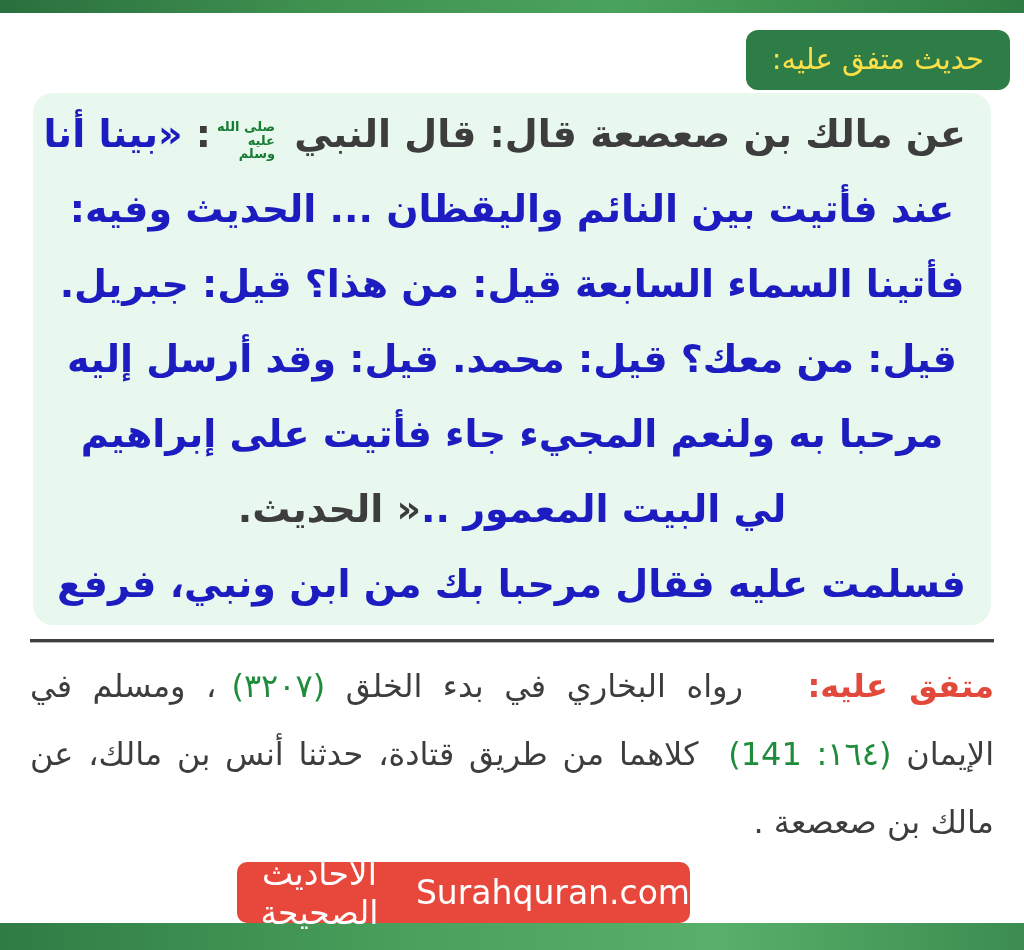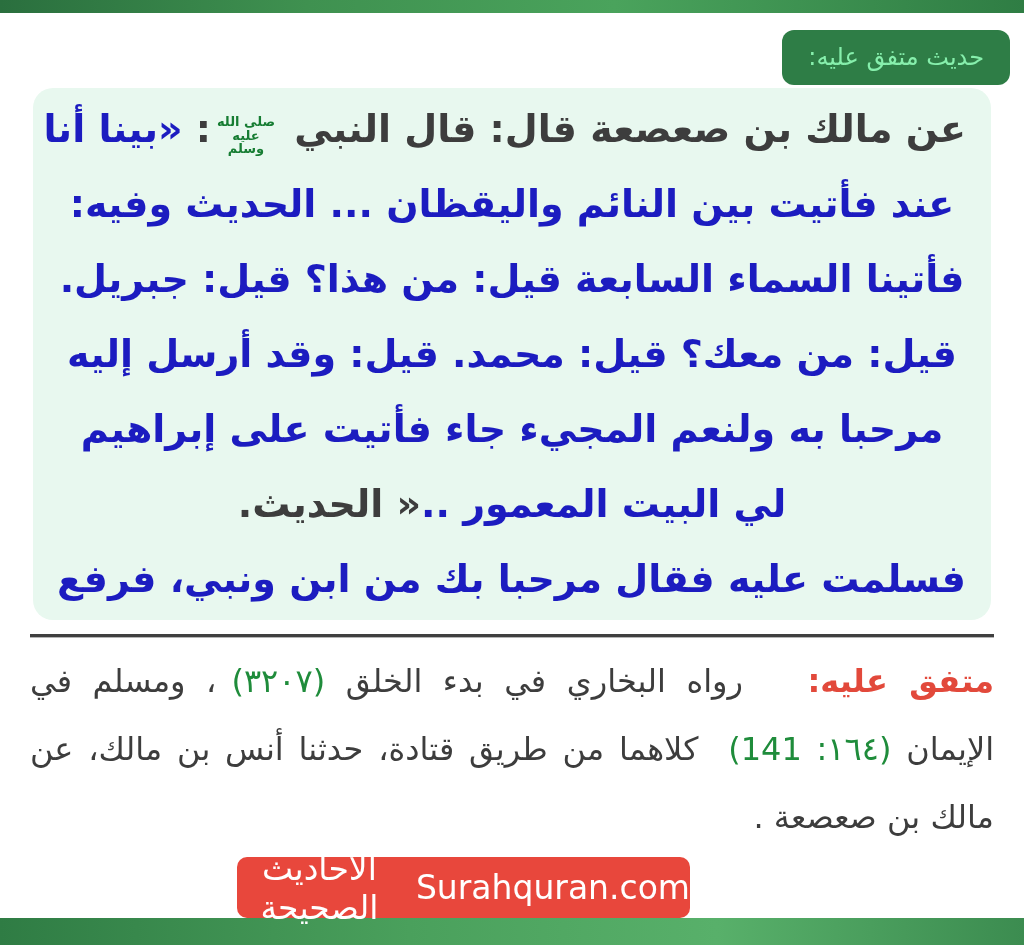--- a/index.html
+++ b/index.html
@@ -6,38 +6,38 @@
   html,body { width:1024px; height:950px; background:#ffffff;
               font-family:"DejaVu Sans", sans-serif; overflow:hidden; }
 
   .topbar {
     height:13px;
     background:linear-gradient(90deg,#2a6f3e 0%,#3f9150 30%,#4aa35c 60%,#2f7d44 100%);
   }
 
   .header-row { display:flex; justify-content:flex-end; margin:17px 14px 3px 0; }
   .header-label {
-    direction:rtl; background:var(--accent-green,#2e7d46); color:#86efac;
-    font-size:24px; line-height:1; padding:15px 26px 16px; border-radius:12px;
+    direction:rtl; background:var(--accent-green,#2e7d46); color:#fde047;
+    font-size:29px; line-height:1; padding:15px 26px 16px; border-radius:12px;
   }
 
   .hadith-box {
     margin:0 33px; background:var(--box-bg,#e8f8ef); border-radius:20px;
     padding:4px 25px 3px; direction:rtl; text-align:center;
   }
   .hline { font-size:38px; font-weight:700; line-height:75px; white-space:nowrap; }
   .seg.dark  { color:var(--text-dark,#3d3d3d); }
   .seg.blue  { color:var(--hadith-blue,#1c1cc0); }
   .seg.red   { color:var(--accent-red,#e2493b); font-weight:700;margin-left:44px; }
   .seg.green-num { color:var(--number-green,#1f8c3b);margin-left:15px; }
 
   .sws {
     display:inline-block; vertical-align:middle; margin:16px 6px 8px;
     color:var(--sws-green,#177d33); font-size:13px; font-weight:700;
-    line-height:1.05; text-align:center;
+    line-height:1.05; text-align:right;
   }
   .sws span { display:block; }
 
   .divider {
     margin:14px 30px 0; height:0;
     border-top:3px solid #3f3f3f; border-bottom:1px solid #b5b5b5;
   }
 
   .takhrij {
     margin:9px 30px 0; direction:rtl; text-align:justify;

